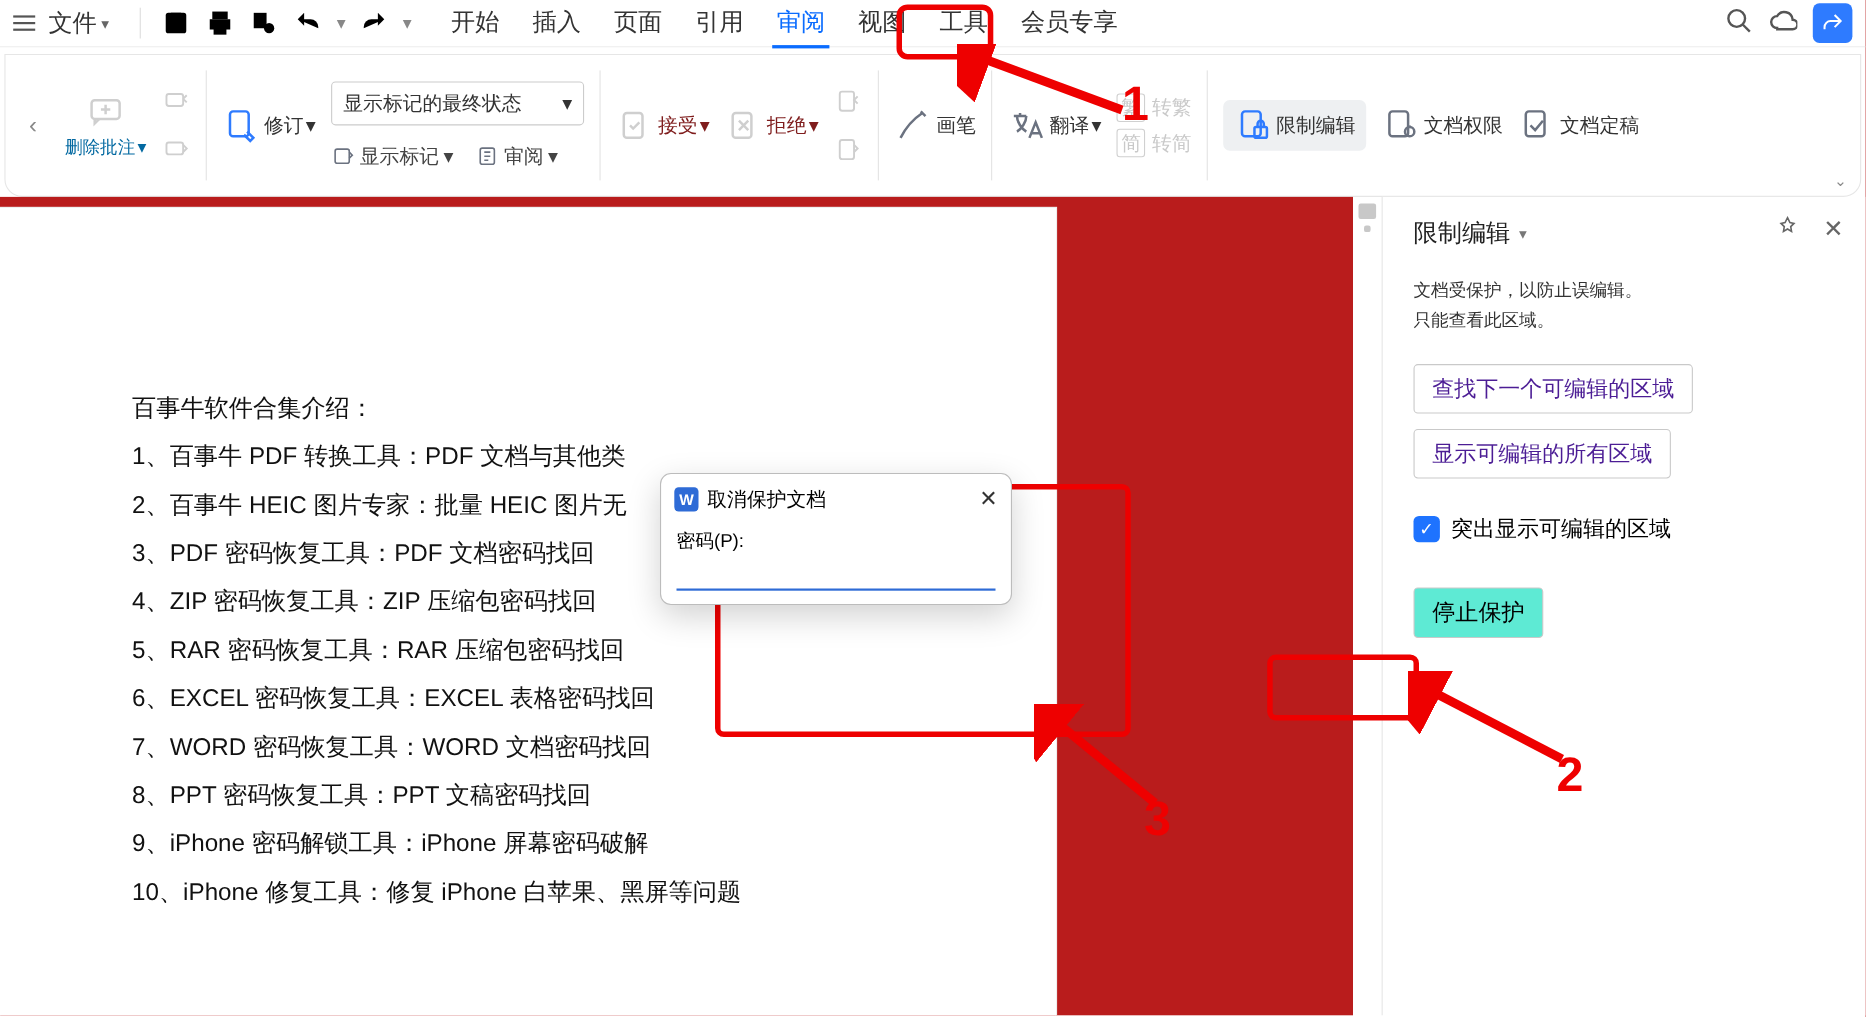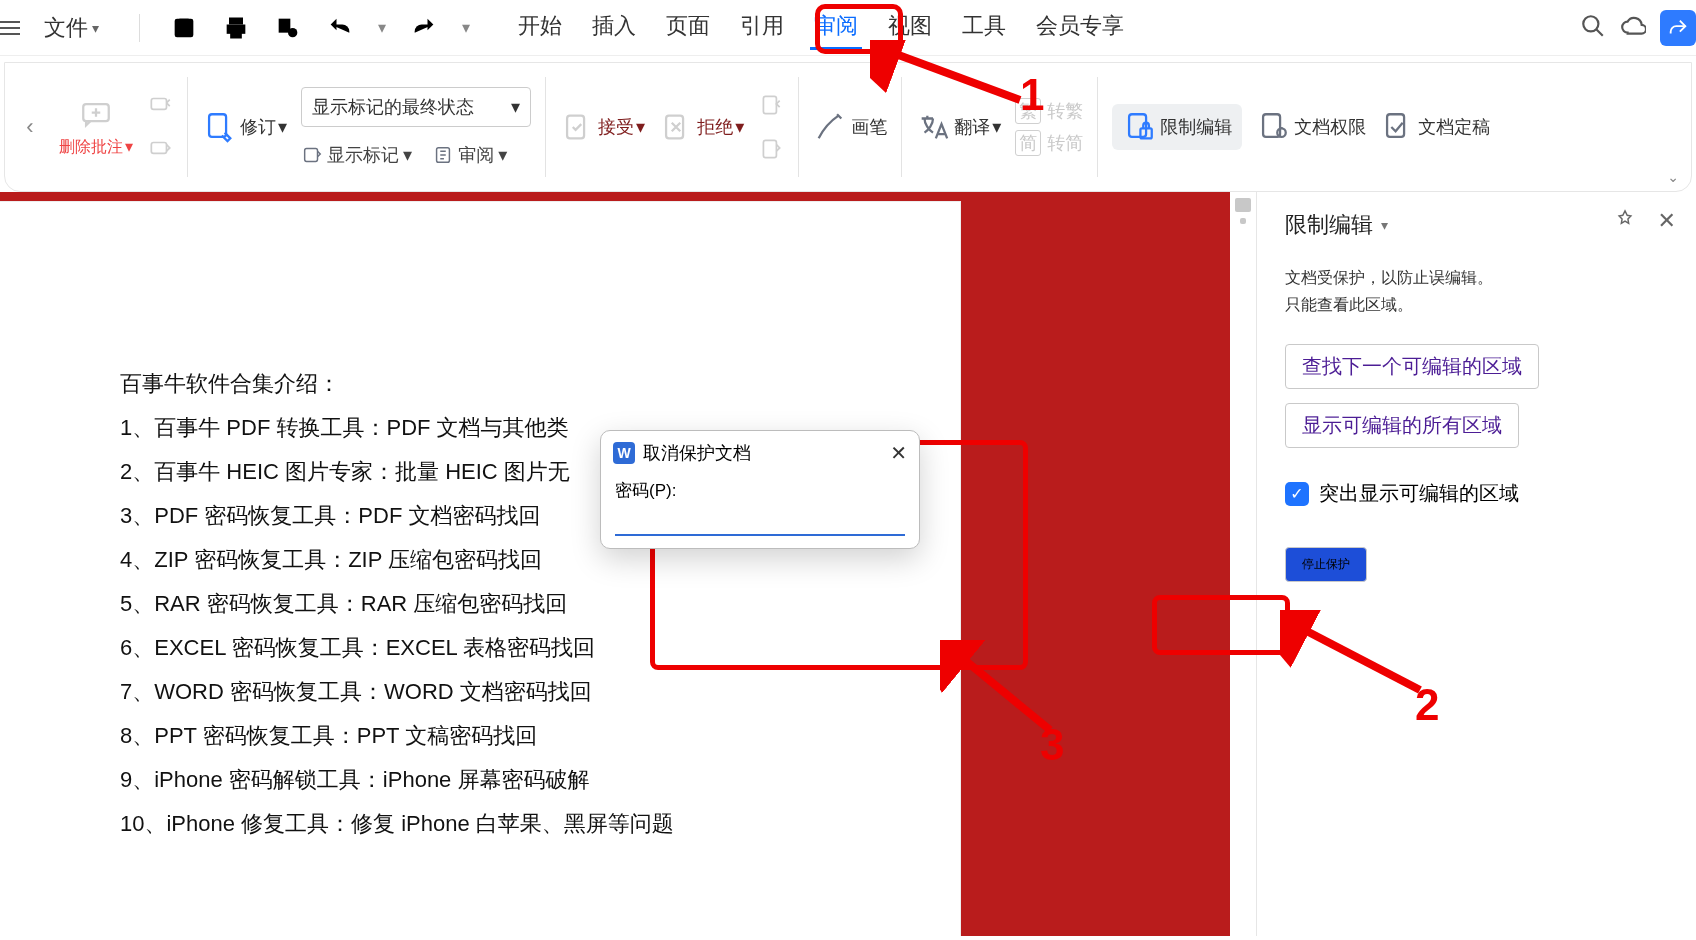--- a/index.html
+++ b/index.html
@@ -7,25 +7,25 @@
     font-family: "Microsoft YaHei", "PingFang SC", sans-serif;
     background: #ffffff;
     width: 1696px;
     height: 940px;
     overflow: hidden;
     position: relative;
   }
 
   
   .menubar {
-    height: 56px;
+    height: 43px;
     display: flex;
     align-items: center;
-    padding: 0 0;
-    gap: 24px;
+    padding: 0 12px;
+    gap: 12px;
     border-bottom: 1px solid #eee;
   }
   .menubar .hamburger-icon { width: 20px; height: 14px; display:flex; flex-direction:column; justify-content:space-between;}
   .menubar .hamburger-icon span { height:2px; background:#555; display:block; }
   .file-menu { font-size: 22px; color:#333; display:flex; align-items:center; gap:4px; margin-right:10px;}
   .file-menu .chev { font-size:14px; color:#666;}
   .menubar .sep { width:1px; height:28px; background:#ddd; margin:0 6px;}
   .menubar .qicon { width:28px; height:28px; display:flex; align-items:center; justify-content:center; color:#555;}
   .menubar .tabs { display:flex; gap:22px; margin-left:20px; }
   .menubar .tab { font-size:22px; color:#333; padding:6px 4px; cursor:pointer; }
@@ -118,21 +118,21 @@
     display:inline-block; border:1px solid #c9c9c9; border-radius:4px;
     padding:8px 16px; font-size:20px; color:#4c1d95; margin-bottom:14px; background:#fff;
   }
   .sidepanel .check-row { display:flex; align-items:center; gap:10px; font-size:20px; margin-top:18px; margin-bottom:40px;}
   .sidepanel .check-row .cb {
     width:24px; height:24px; background:#1e73ff; border-radius:5px; display:flex;
     align-items:center; justify-content:center; color:#fff; font-size:16px;
   }
   .stop-btn {
     display:inline-block; border:1px solid #c9c9c9; border-radius:4px;
-    padding:8px 16px; font-size:12px; background:#1d4ed8;
+    padding:8px 16px; font-size:21px; background:#5eead4;
   }
 
   
   .stop-highlight, .dialog-highlight {
     position:absolute; border:5px solid #e00; border-radius:8px; pointer-events:none;
   }
 
   
   .dialog {
     position:absolute; left:600px; top:430px; width:320px;
@@ -250,21 +250,21 @@
 
   <div class="group">
     <div style="display:flex;flex-direction:column;align-items:center;gap:6px;">
       <div class="rbtn disabled">
         <svg viewBox="0 0 24 24">
             <rect x="3" y="5" width="18" height="12" rx="2"></rect>
             <path d="M8 17l-3 3v-3"></path>
             <path d="M12 8v6M9 11h6"></path>
           </svg>
       </div>
-      <div class="lbl disabled" style="color:#ef4444;display:flex;gap:2px;">
+      <div class="lbl disabled" style="color:#0369a1;display:flex;gap:2px;">
         <span>删除批注</span>
           <span>▾</span>
       </div>
     </div>
     <div style="display:flex;flex-direction:column;gap:18px;">
       <svg viewBox="0 0 24 24" style="width:26px;height:26px;stroke:#cfcfcf;fill:none;stroke-width:1.6;">
           <rect x="4" y="6" width="14" height="10" rx="2"></rect>
           <path d="M20 10l3-3M20 10l3 3" transform="translate(-2,0)"></path>
         </svg>
       <svg viewBox="0 0 24 24" style="width:26px;height:26px;stroke:#cfcfcf;fill:none;stroke-width:1.6;">

